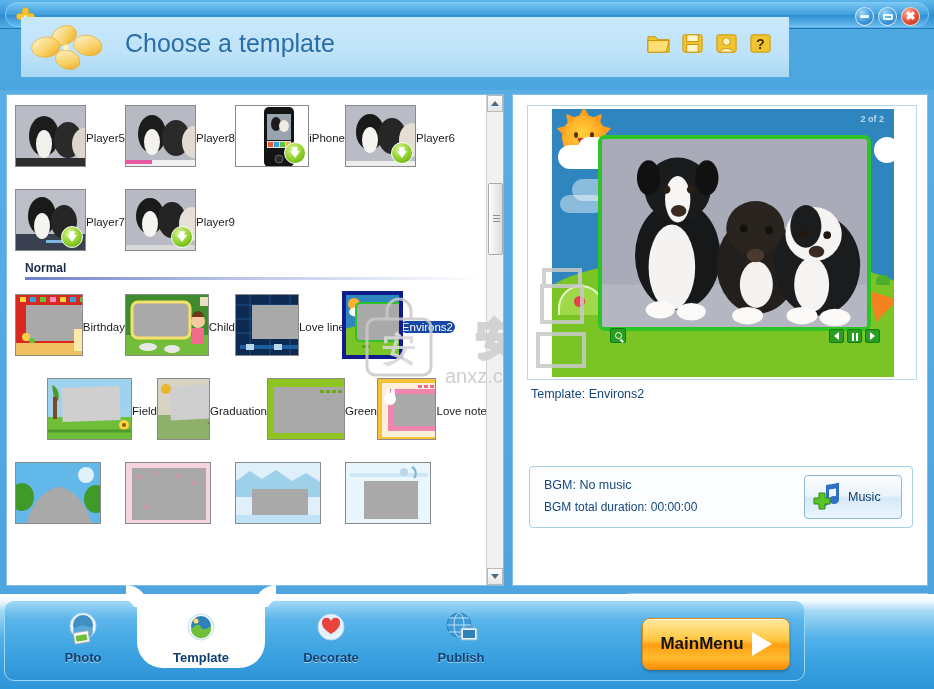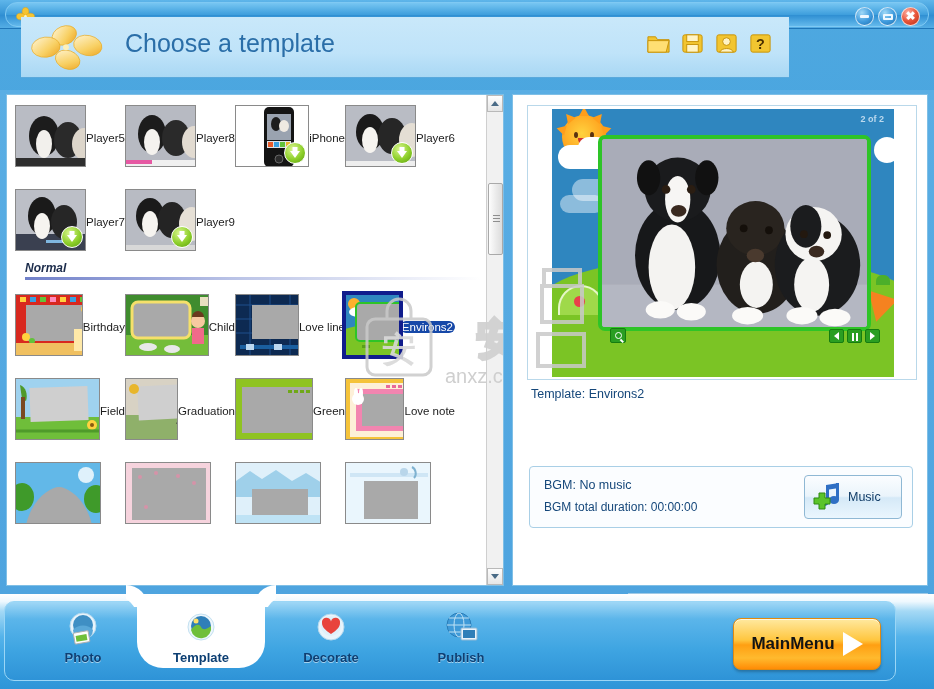--- a/index.html
+++ b/index.html
@@ -111,21 +111,21 @@
   .dl-badge::after {
     content: ""; width: 0; height: 0;
     border-left: 5px solid transparent; border-right: 5px solid transparent;
     border-top: 7px solid #ffffff; margin-top: 2px;
   }
   .dl-badge .stem {
     position: absolute; top: 4px; left: 50%; transform: translateX(-50%);
     width: 5px; height: 6px; background: #fff;
   }
   .section-hdr {
-    margin: 10px 0 0 10px; width: 456px; font-style: italic;
+    margin: 10px 0 0 10px; width: 456px;
   }
   .section-hdr .t { font-size: 12px; font-weight: bold; color: #1b2b4a; }
   .section-hdr .ln {
     margin-top: 2px; height: 3px;
     background: linear-gradient(90deg,#6f7fc9 0%, #b9c2e6 45%, #ffffff 100%);
   }
 
   
   .vscroll {
     position: absolute; right: 0; top: 0; width: 17px; height: 490px;
@@ -277,21 +277,21 @@
   }
   .gb-arrow { width:0;height:0;border-left:4px solid transparent;border-right:4px solid transparent;border-top:5px solid #333; }
   .gb-valid { font-size: 12.5px; color: #1a1a1a; margin-left: 14px; }
 
   
   .footer {
     position: absolute; left: 0; top: 594px; width: 934px; height: 95px;
     background: linear-gradient(180deg,#ffffff 0%,#eef8fe 8%,#a5d9f5 18%,#55b3ea 45%,#3aa3e2 70%,#2e95d8 100%);
   }
   .footer-inner {
-    position: absolute; left: 4px; top: 7px; width: 892px; height: 80px;
+    position: absolute; left: 4px; top: 7px; width: 801px; height: 80px;
     border-radius: 10px;
     background: linear-gradient(180deg,#9fd7f6 0%,#5bb5ea 22%,#3fa5e2 60%,#2e93d7 100%);
     border: 1px solid #9ad6f6;
   }
   .tab {
     position: absolute; top: 0; width: 128px; height: 80px;
     display: flex; flex-direction: column; align-items: center; justify-content: flex-start;
     padding-top: 6px; cursor: pointer;
   }
   .tab-active {
@@ -583,21 +583,21 @@
                   <rect x="10" y="8" width="66" height="38" rx="4" fill="#a9a9a9" stroke="#2ec427" stroke-width="2"></rect>
                   <path d="M72 40l10-6v12z" fill="#f58220"></path>
                   <rect x="16" y="50" width="8" height="3" fill="#5aa017"></rect>
                   <rect x="58" y="50" width="8" height="3" fill="#5aa017"></rect>
                 </svg>
               </div>
               <div class="tpl-label sel">Environs2</div>
             </div>
           </div>
 
-          <div class="tpl-row" style="margin-top:16px;">
+          <div class="tpl-row" style="margin-top:16px;justify-content:flex-end;">
             <div class="tpl-cell">
               <div class="thumb-wrap">
                 <svg viewBox="0 0 86 62" width="86" height="62">
                   <rect width="86" height="62" fill="#9fd2ef"></rect>
                   <rect y="38" width="86" height="24" fill="#6fbe3a"></rect>
                   <rect x="14" y="8" width="58" height="34" fill="#cfcfcf" transform="rotate(-2 43 25)"></rect>
                   <path d="M4 6c6 2 8 10 6 16l-4-2z" fill="#4f9a2a"></path>
                   <rect x="5" y="18" width="4" height="22" fill="#7a4a22"></rect>
                   <circle cx="76" cy="46" r="5" fill="#ffd23f"></circle>
                   <circle cx="76" cy="46" r="2" fill="#8a5a10"></circle>

